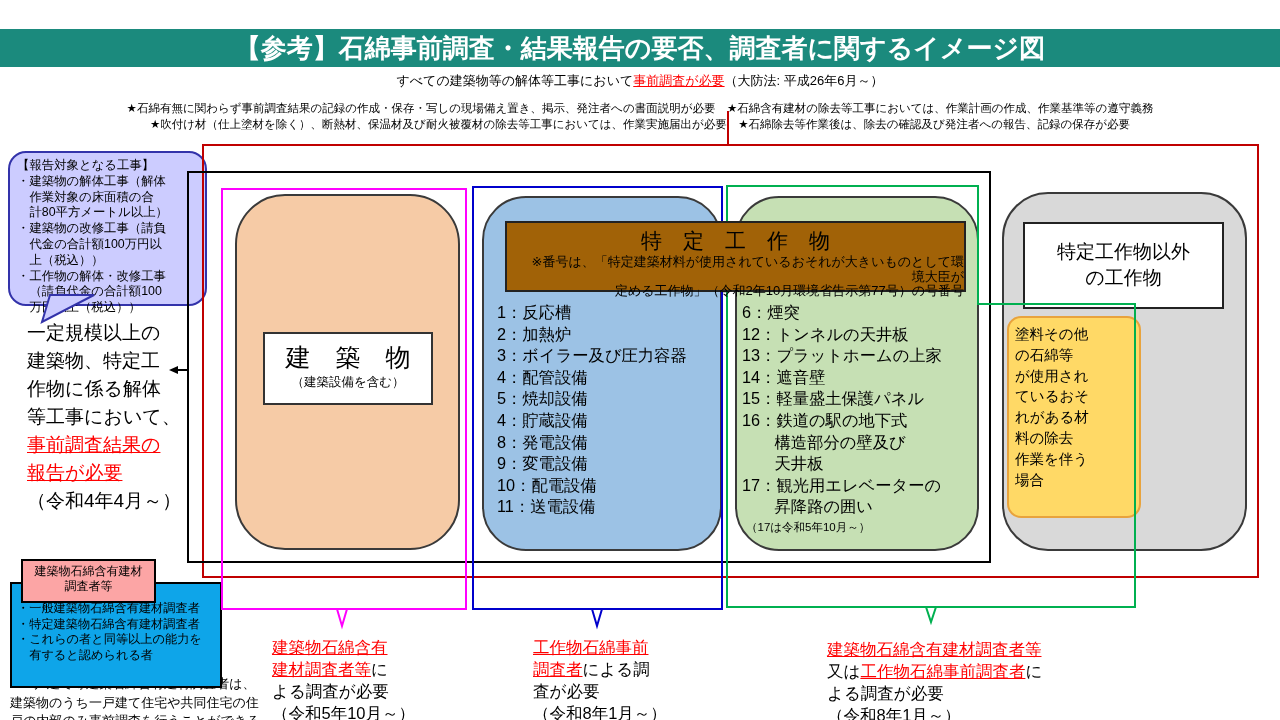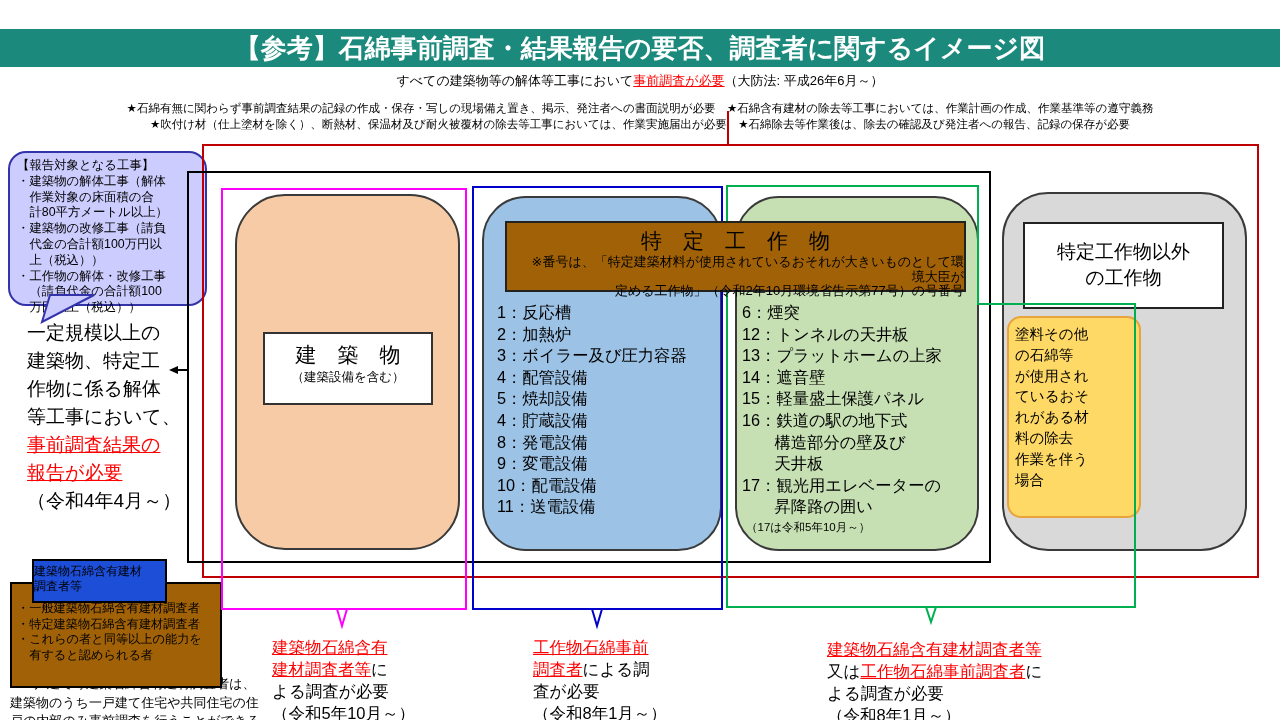--- a/index.html
+++ b/index.html
@@ -22,21 +22,21 @@
           border:2px solid var(--bubble-border);border-radius:18px;padding:5px 14px 0 7px;
           font-size:12.4px;line-height:15.8px;color:#000;}
 
   .left-note{left:27px;top:290px;width:175px;font-size:19px;line-height:28px;color:#000;}
 
   
   .roundbox{border:2px solid #3a3a3a;}
   .building-box{left:235px;top:165px;width:221px;height:352px;background:var(--building-fill);border-radius:50px;}
   .building-label{left:263px;top:303px;width:166px;height:62px;background:#fff;border:2px solid #333;
                   text-align:center;padding-top:7px;}
-  .building-label .t1{font-size:21px;color:#000;}
+  .building-label .t1{font-size:25px;color:#000;}
   .building-label .t2{font-size:12.5px;color:#000;}
 
   .blue-box{left:482px;top:167px;width:236px;height:351px;background:var(--specified-fill);border-radius:44px;}
   .green-box{left:735px;top:167px;width:240px;height:351px;background:var(--green-fill);border-radius:44px;}
   .cat-list{margin:0;padding:0;list-style:none;font-size:16.3px;line-height:21.6px;color:#000;}
   .blue-list{left:497px;top:273px;width:215px;}
   .green-list{left:742px;top:273px;width:230px;}
   .green-note{left:746px;top:491px;font-size:11.5px;color:#000;}
 
   .spec-header{left:505px;top:192px;width:457px;height:67px;background:#a16207;border:2px solid #222;
@@ -45,24 +45,24 @@
   .spec-header .t2{font-size:13px;line-height:14.5px;text-align:right;padding-left:12px;color:#000;}
 
   .gray-box{left:1002px;top:163px;width:241px;height:355px;background:var(--other-fill);border-radius:46px;}
   .gray-label{left:1023px;top:193px;width:197px;height:68px;background:#fff;border:2px solid #222;
               text-align:center;font-size:19px;line-height:26px;padding-top:15px;color:#000;}
   .paint-box{left:1007px;top:287px;width:124px;height:192px;background:var(--paint-fill);
              border:2px solid var(--paint-border);border-radius:14px;padding:6px 0 0 6px;
              font-size:14.5px;line-height:20.8px;color:#000;}
 
   
-  .surveyor-main{left:10px;top:553px;width:203px;height:85px;background:#a16207;border:2px solid #000;
+  .surveyor-main{left:10px;top:553px;width:203px;height:85px;background:#0ea5e9;border:2px solid #000;
                  font-size:12.2px;line-height:15.5px;padding:17px 0 0 5px;color:#000;z-index:2;}
-  .surveyor-title{left:32px;top:530px;width:131px;height:37px;background:#1d4ed8;border:2px solid #000;
-                  z-index:3;text-align:left;font-size:12px;line-height:15px;padding-top:3px;color:#000;}
+  .surveyor-title{left:21px;top:530px;width:131px;height:37px;background:#fca5a5;border:2px solid #000;
+                  z-index:3;text-align:center;font-size:12px;line-height:15px;padding-top:3px;color:#000;}
   .detached-note{left:10px;top:646px;width:265px;font-size:13px;line-height:18.5px;color:#000;}
 
   
   .annot{font-size:16.5px;line-height:22px;color:#000;}
   .annot-1{left:272px;top:607px;width:200px;}
   .annot-2{left:533px;top:607px;width:200px;}
   .annot-3{left:827px;top:609px;width:280px;}
   .credit{left:1030px;top:695px;width:242px;text-align:right;font-size:12.5px;color:#000;}
 
   

